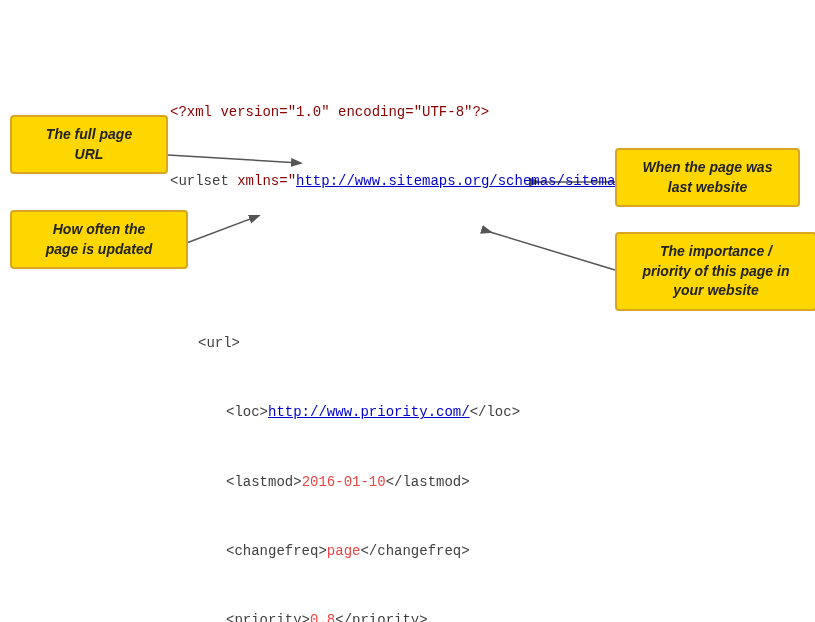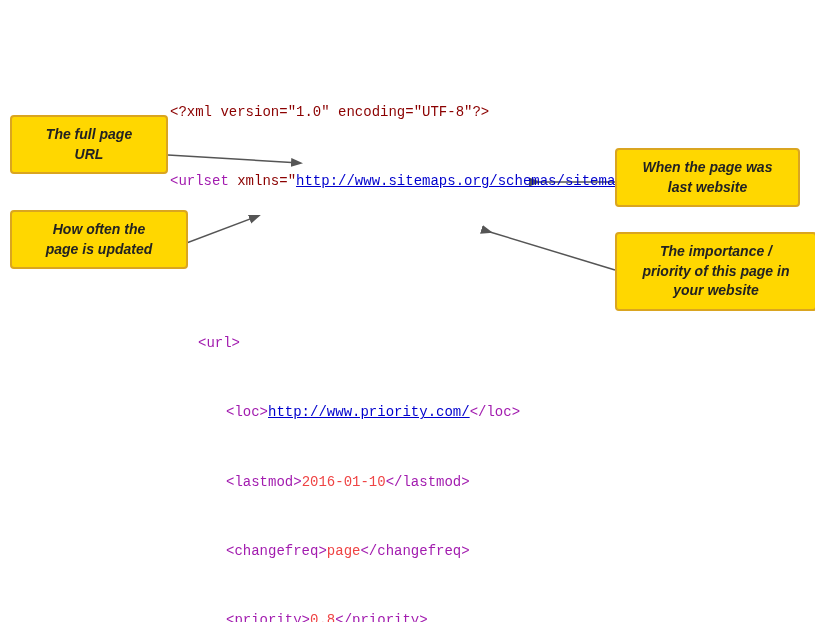--- a/index.html
+++ b/index.html
@@ -24,21 +24,21 @@
     .code-block {
       position: absolute;
       left: 170px;
       top: 55px;
       font-family: 'Courier New', Courier, monospace;
       font-size: 14px;
       line-height: 1.65;
       white-space: pre;
     }
 
-    .tag { color: #a21caf; }
+    .tag { color: #404040; }
     .attr-name { color: #8B0000; }
     .attr-value { color: #8B0000; }
     .link { color: #0000CD; text-decoration: underline; }
     .text-content { color: #ef4444; }
     .xml-decl { color: #8B0000; }
 
     
     .annotation-box {
       position: absolute;
       background: #FFD700;

